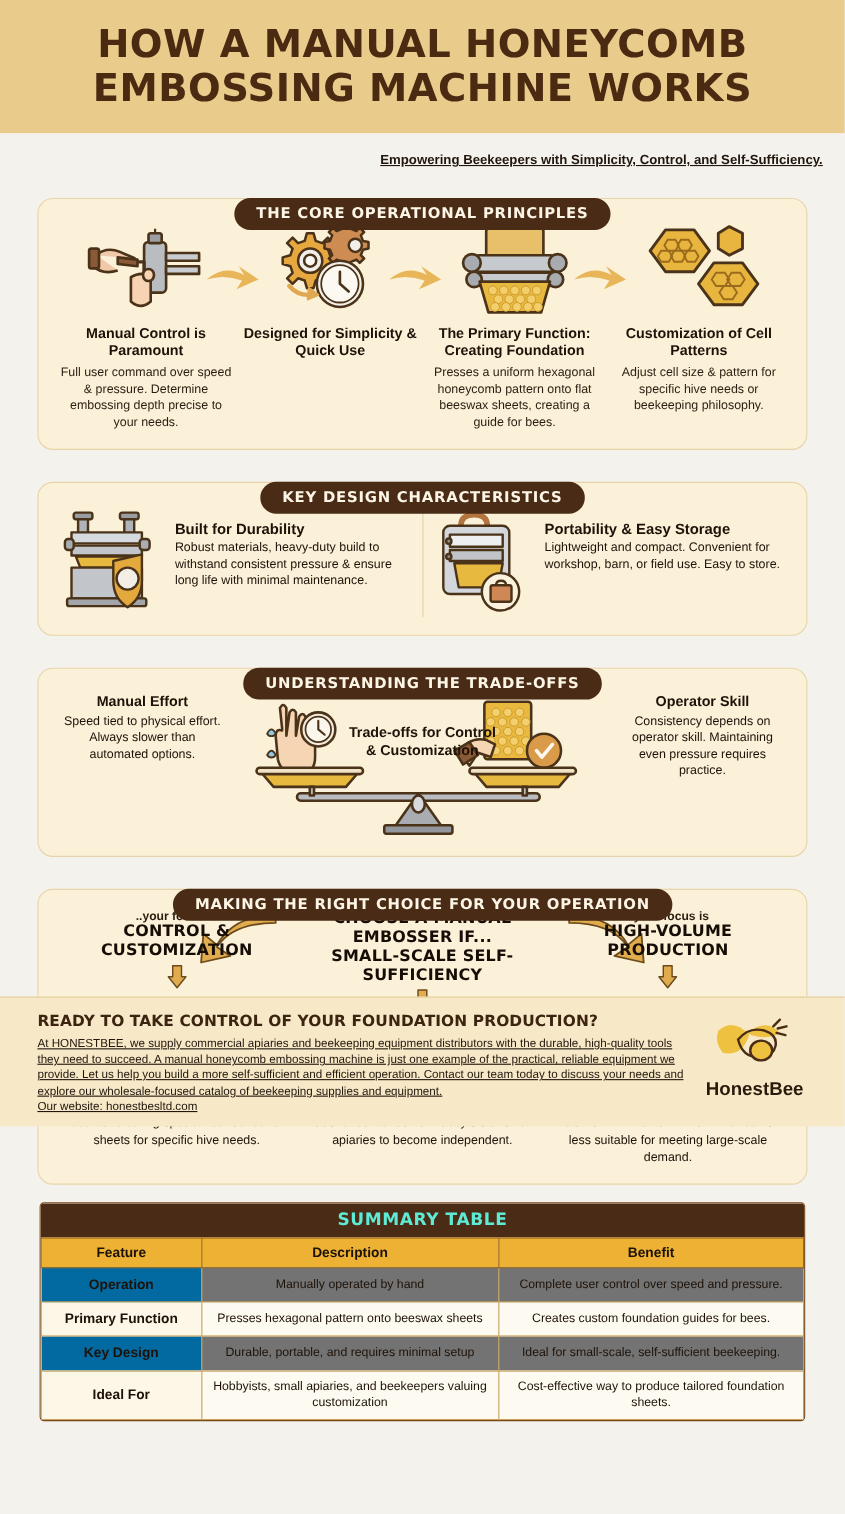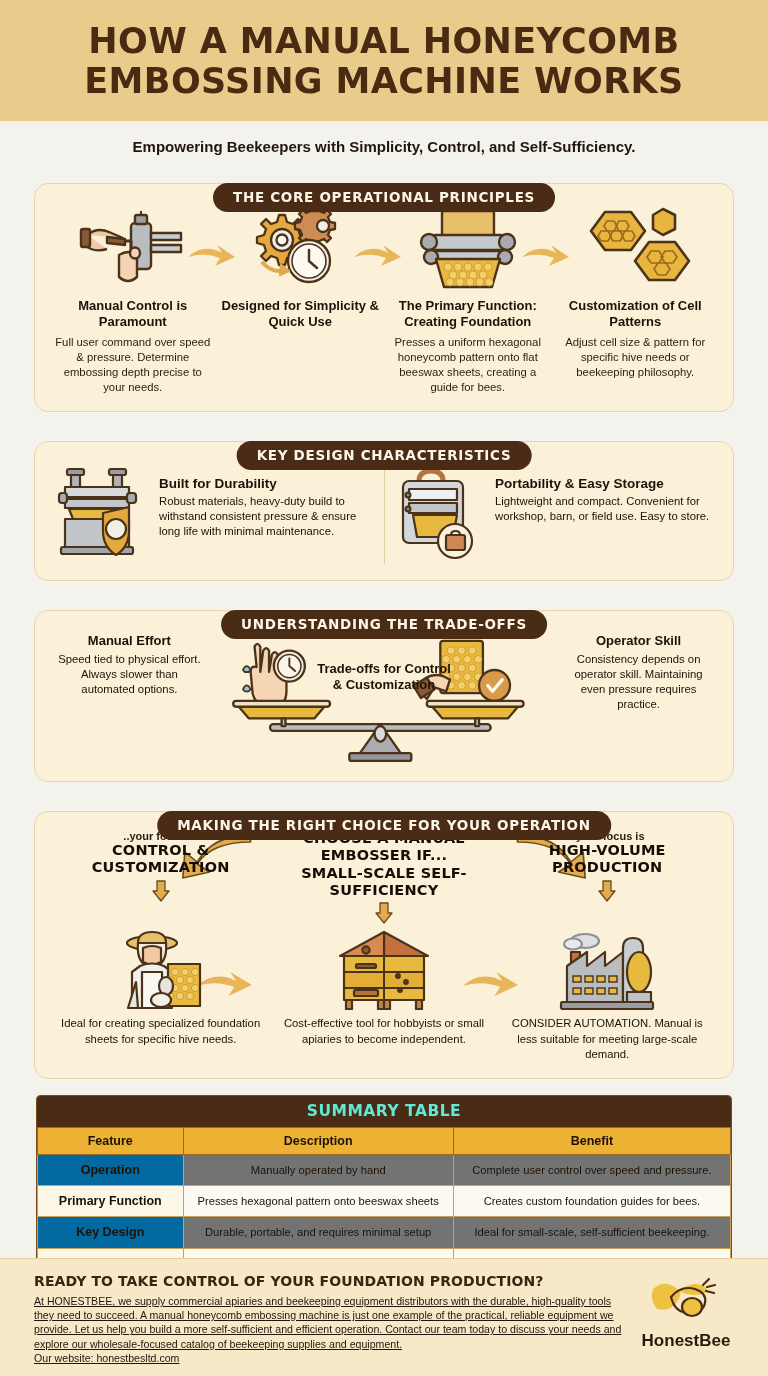--- a/index.html
+++ b/index.html
@@ -3,42 +3,43 @@
 <meta charset="utf-8">
 <style>
   * { margin:0; padding:0; box-sizing:border-box; }
   html,body { width:768px; height:1376px; }
   body {
     font-family:"Liberation Sans", sans-serif;
     background:#F4F2EC;
     color:#1d1208;
     overflow:hidden;
   }
-  .page { position:relative; width:768px; height:1376px; background:#F4F2EC; }
+  .page { position:relative; width:768px; height:1024px; background:#F4F2EC; }
 
   
   .header {
     background:#E9CC8C;
     padding:22px 26px 20px 26px;
     text-align:center;
   }
   .header h1 {
     font-family:"DejaVu Sans", sans-serif;
     font-weight:bold;
     font-size:35px;
     line-height:1.13;
     letter-spacing:0.4px;
     color:#4B2A12;
   }
   .subtitle {
-    text-align:center;
-    font-size:15px;
+    text-align:right;
+    font-size:12px;
     font-weight:600;
     color:#20160d;
     padding:17px 20px 13px 20px;
+    text-decoration:underline;
   }
 
   
   .section { position:relative; margin:0 34px 0 34px; }
   .sec-pill {
     position:absolute; top:0; left:50%; transform:translateX(-50%);
     background:#4A2B15; color:#FDF6E7;
     border-radius:16px;
     padding:6px 20px 7px 20px;
     font-size:13.5px; font-weight:bold; letter-spacing:0.7px;

